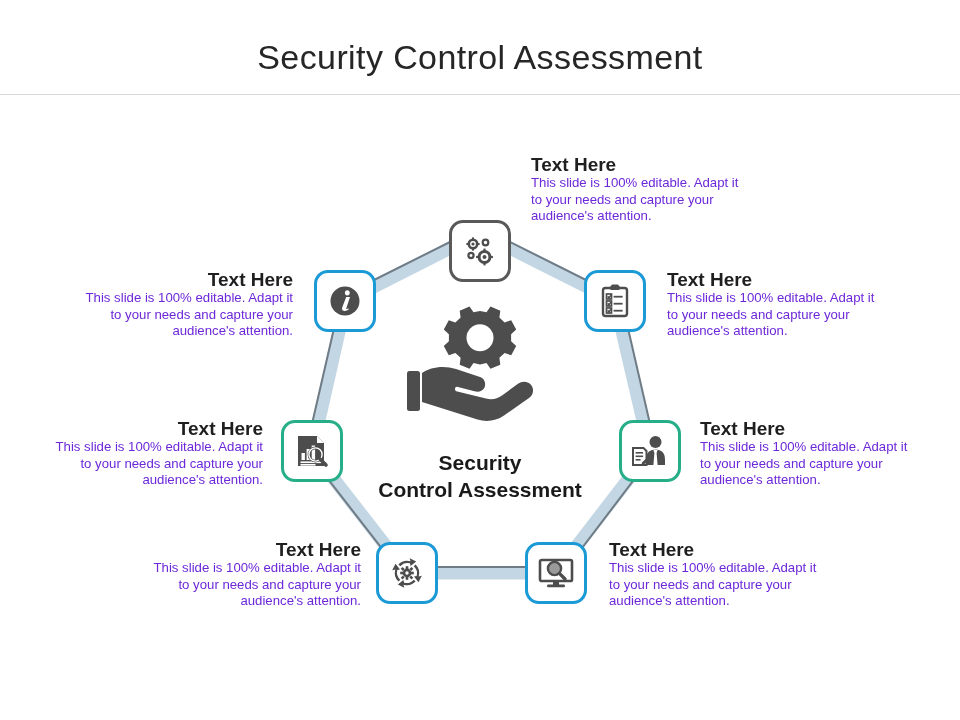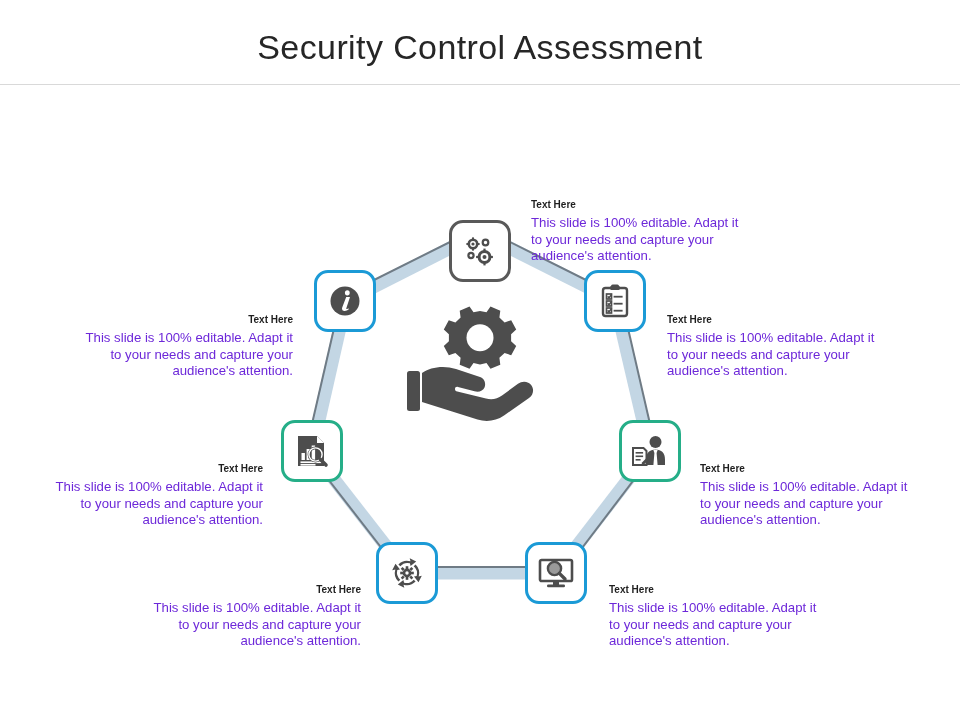--- a/index.html
+++ b/index.html
@@ -11,21 +11,21 @@
     width: 960px;
     height: 720px;
     position: relative;
     font-family: "Liberation Sans", sans-serif;
     overflow: hidden;
   }
 
   
   #slide-header {
     position: absolute;
-    left: 0; top: 6px;
+    left: 0; top: 16px;
     width: 960px; height: 79px;
     border-bottom: 1px solid #d9d9d9;
     box-sizing: border-box;
   }
   #page-title {
     position: absolute;
     left: 0; top: 22px;
     width: 960px;
     text-align: center;
     font-size: 34px;
@@ -82,26 +82,25 @@
     line-height: 27px;
     z-index: 4;
   }
 
   
   .textblock {
     position: absolute;
     z-index: 6;
   }
   .tb-title {
-    font-size: 10px;
+    font-size: 19px;
     font-weight: bold;
     color: #1f1f1f;
     line-height: 19px;
     margin-bottom: 1px;
-    margin-top: 40px;
   }
   .tb-body {
     font-size: 13.2px;
     color: #6d28d9;
     line-height: 16.5px;
   }
   .align-left  { text-align: left; }
   .align-right { text-align: right; }
 </style>
 </head>
@@ -282,20 +281,24 @@
       <rect x="7" y="70" width="13" height="40" rx="2.5"></rect>
       <path d="M 22,72 C 30,66 44,64 56,68 L 80,76 C 85,77.8 86,83 84.5,86.5
                C 83,90 78.8,91.5 74.5,90.3 L 58,86 C 56.2,85.5 55,86.5 55,88
                C 55,89.3 55.8,90.3 57.3,90.6 L 86,97.5
                C 92,99 97.5,97.8 102,94.5 L 118,82.8
                C 122.5,79.5 128.5,80.3 131.5,84.5 C 134.3,88.5 133.3,94 129,97
                L 104,114.5 C 96,120 86.5,121.3 77.5,118.5 L 22,101 Z"></path>
     </g>
   </svg>
 
+  <div id="center-label">
+    <div>Security</div>
+    <div>Control Assessment</div>
+  </div>
 
   <div class="textblock align-left" style="left:531px; top:76px; width:216px;">
     <div class="tb-title">Text Here</div>
     <div class="tb-body">This slide is 100% editable. Adapt it to your needs and capture your audience's attention.</div>
   </div>
 
   <div class="textblock align-left" style="left:667px; top:191px; width:217px;">
     <div class="tb-title">Text Here</div>
     <div class="tb-body">This slide is 100% editable. Adapt it to your needs and capture your audience's attention.</div>
   </div>

